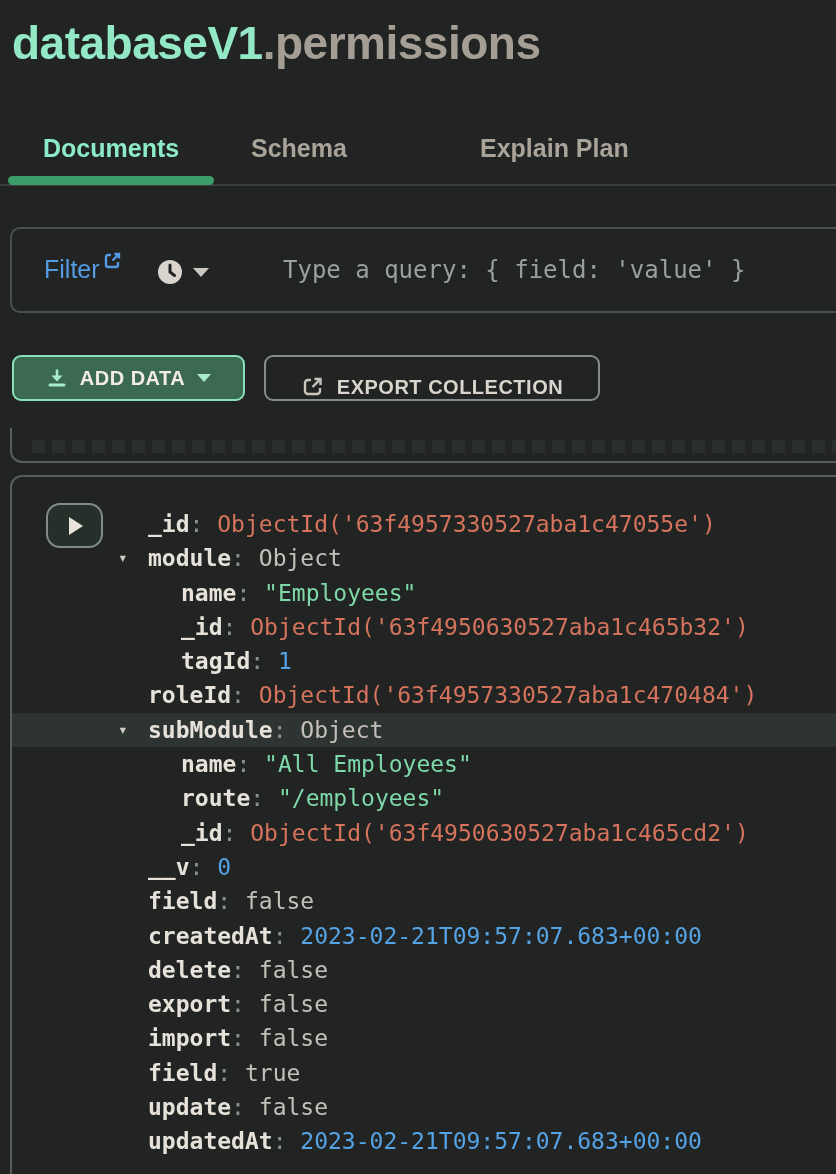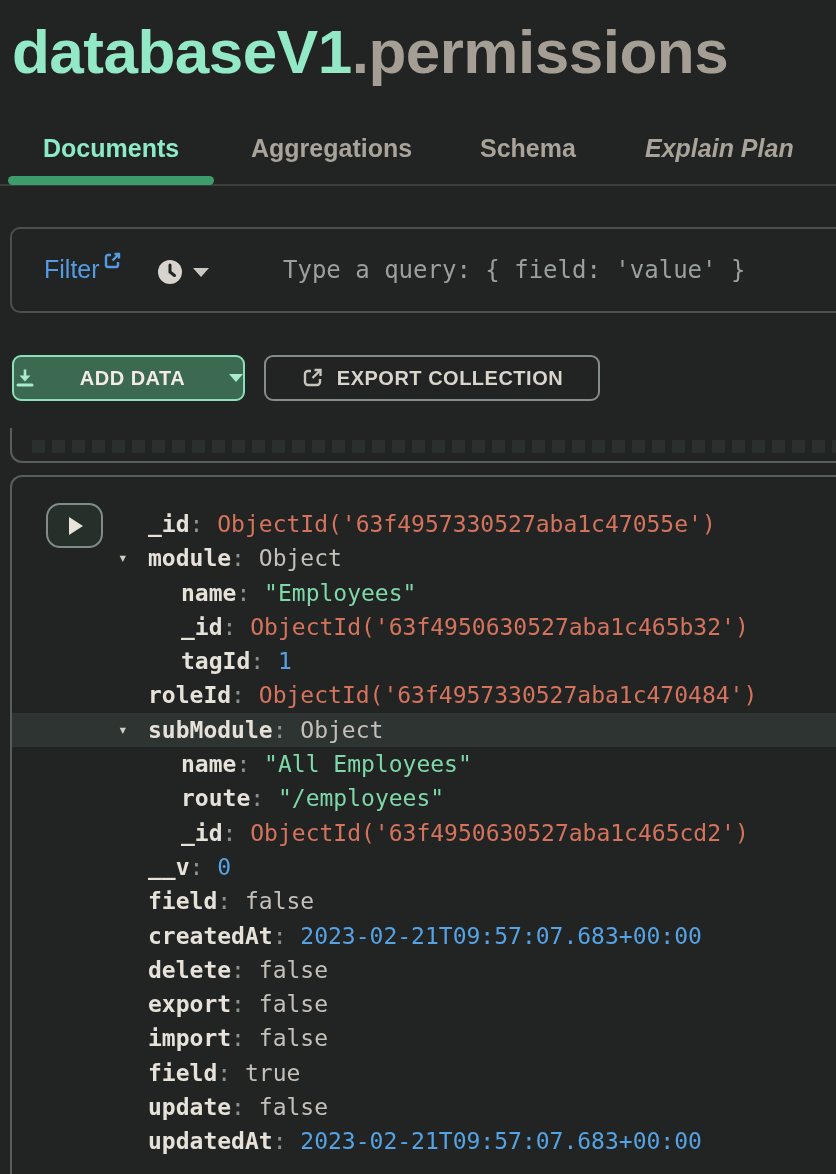--- a/index.html
+++ b/index.html
@@ -1,20 +1,20 @@
 <!DOCTYPE html>
 <html><head>
 <meta charset="utf-8">
 <style>
   html,body{margin:0;padding:0;background:#212423;}
   .page{position:relative;width:836px;height:1174px;background:#212423;overflow:hidden;
         font-family:"Liberation Sans",sans-serif;}
 
   
-  .title{position:absolute;left:12px;top:16px;font-size:62px;font-weight:600;
+  .title{position:absolute;left:12px;top:16px;font-size:46px;font-weight:600;
          letter-spacing:-0.5px;white-space:nowrap;}
   .title .db{color:#93e8c5;}
   .title .sep,.title .coll{color:#a49e95;}
 
   
   .tabs{position:absolute;left:0;top:132px;width:836px;height:40px;}
   .tab{position:absolute;top:2px;font-size:25px;font-weight:700;color:#a9a399;cursor:pointer;
        white-space:nowrap;}
   .tab.active{color:#8deac6;}
   .tab:nth-child(1){left:43px;}
@@ -35,24 +35,24 @@
   .caret-down{width:0;height:0;border-left:8px solid transparent;border-right:8px solid transparent;
               border-top:9px solid #ccc8c1;}
   .query-input{position:absolute;left:271px;top:27px;
                font-family:"DejaVu Sans Mono","Liberation Mono",monospace;
                font-size:24px;color:#9aa09d;white-space:nowrap;cursor:text;text-align:center;}
 
   
   .btn{position:absolute;top:355px;height:46px;box-sizing:border-box;border-radius:9px;
        display:flex;align-items:center;justify-content:center;gap:12px;cursor:pointer;}
   .btn-label{font-size:20px;font-weight:700;letter-spacing:0.5px;white-space:nowrap;}
-  .add-data{left:12px;width:233px;background:#3c6a51;border:2px solid #8ce0b9;justify-content:space-between;}
+  .add-data{left:12px;width:233px;background:#3c6a51;border:2px solid #8ce0b9;}
   .add-data .btn-label{color:#f2ece4;}
   .add-data .caret-down{border-top-color:#a9ecca;border-left-width:7px;border-right-width:7px;border-top-width:8px;}
-  .export-btn{left:264px;width:336px;background:transparent;border:2px solid #848d8a;}
+  .export-btn{left:264px;width:336px;background:transparent;border:2px solid #848d8a;align-items:flex-end;}
   .export-btn .btn-label{color:#d9d4cc;}
 
   
   .partial-card{position:absolute;left:10px;top:428px;width:846px;height:35px;box-sizing:border-box;
                 border:2px solid #575f5d;border-top:none;border-radius:0 0 0 12px;}
   .dashes{position:absolute;left:20px;right:0;top:12px;height:13px;
           background:repeating-linear-gradient(90deg,#2b2f2d 0 13px,transparent 13px 20px);}
 
   
   .doc-card{position:absolute;left:10px;top:475px;width:846px;height:740px;box-sizing:border-box;
@@ -83,21 +83,20 @@
 <body>
 
 <div class="page">
 
   <div class="title">
     <span class="db">databaseV1</span><span class="sep">.</span><span class="coll">permissions</span>
   </div>
 
   <div class="tabs" id="tabs">
       <span class="tab active"><span class="tab-label">Documents</span></span>
-      <span class="tab"><span class="tab-label">Aggregations</span></span>
       <span class="tab"><span class="tab-label">Schema</span></span>
       <span class="tab"><span class="tab-label">Explain Plan</span></span>
     </div>
   <div class="tabline"></div>
   <div class="tab-indicator"></div>
 
   <div class="filterbar">
     <span class="filter-link">
       <span>Filter</span>
       <svg width="19" height="19" viewBox="0 0 19 19">

